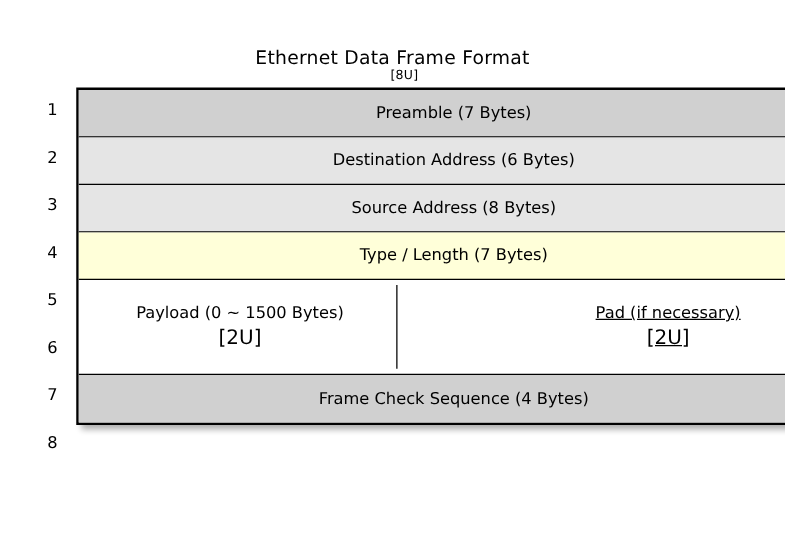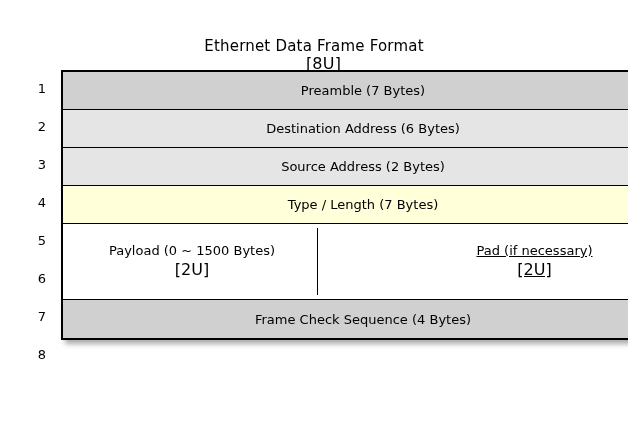--- a/index.html
+++ b/index.html
@@ -24,21 +24,21 @@
     width: 628px;
     text-align: center;
     line-height: 1.15;
   }
   #title-main {
     font-size: 15px;
     letter-spacing: 0.2px;
     color: #000;
   }
   #title-sub {
-    font-size: 16px;
+    font-size: 10px;
     letter-spacing: 0.2px;
     color: #000;
     margin-left: 19px;
   }
 
   
   #diagram {
     position: absolute;
     left: 30px;
     top: 70px;
@@ -151,21 +151,21 @@
     <div class="frame-row bg-gray">
       <span>Preamble (7 Bytes)</span>
     </div>
 
 
     <div class="frame-row bg-blue">
       <span>Destination Address (6 Bytes)</span>
     </div>
 
     <div class="frame-row bg-blue">
-      <span>Source Address (2 Bytes)</span>
+      <span>Source Address (8 Bytes)</span>
     </div>
 
     <div class="frame-row bg-yellow">
       <span>Type / Length (7 Bytes)</span>
     </div>
 
     <div class="frame-row tall bg-white">
       <div class="split-cell left">
         <span>Payload (0 ~ 1500 Bytes)</span>
         <span class="cell-sub">[2U]</span>

